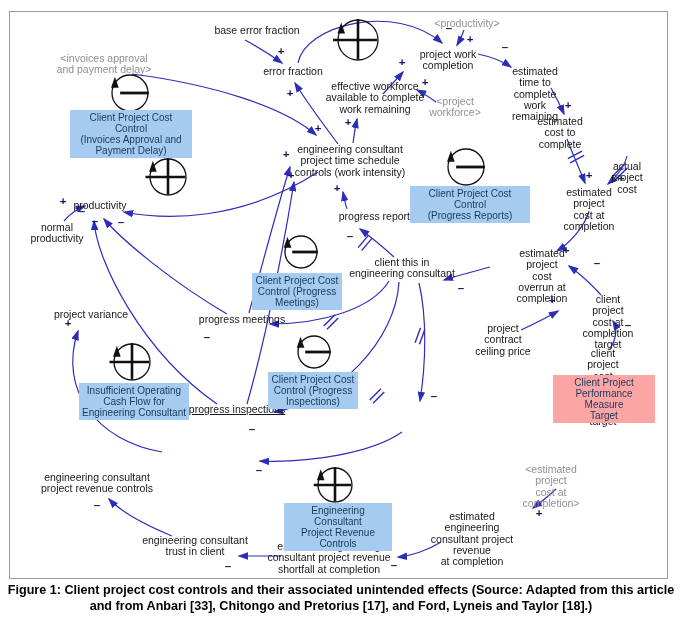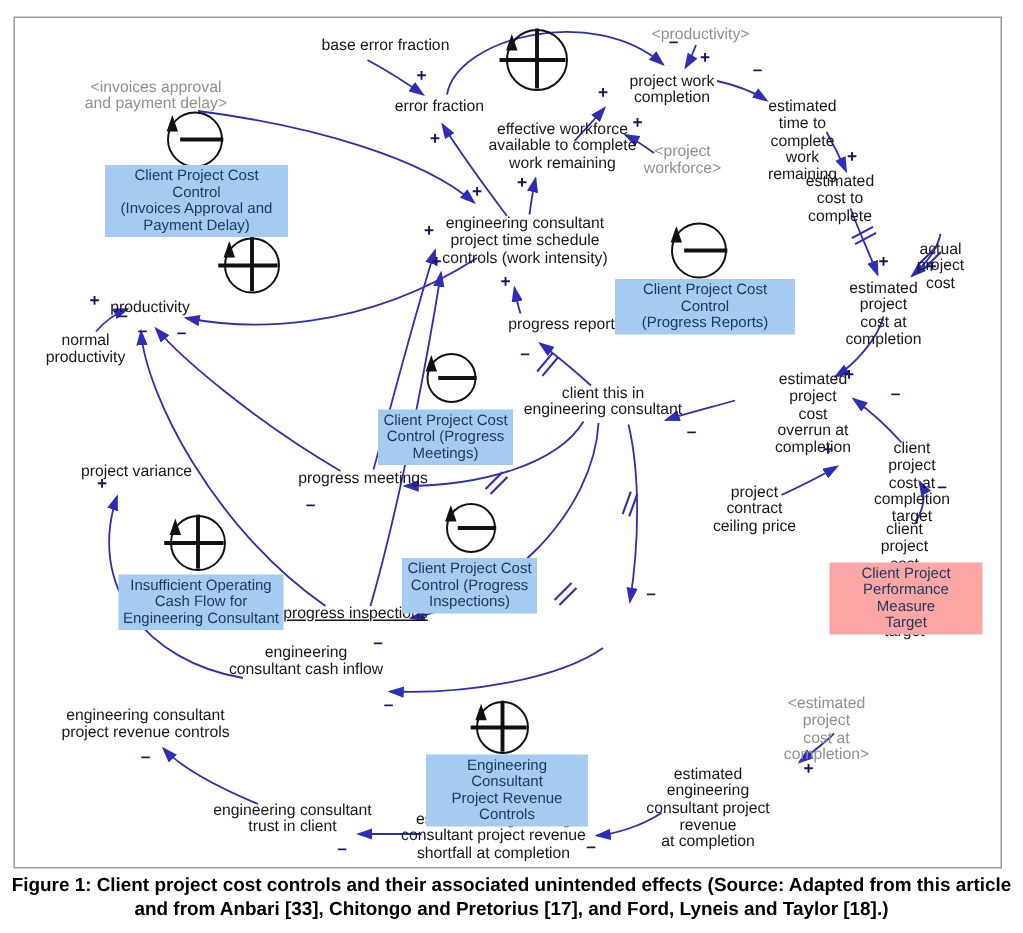--- a/index.html
+++ b/index.html
@@ -168,22 +168,20 @@
       <div class="lbl var" style="left: 100px; top: 200px;">productivity</div>
       <div class="lbl var" style="left: 242px; top: 314px;">progress meetings</div>
       <div class="lbl var" style="left: 91px; top: 309px;">project variance</div>
       <div class="lbl var" style="left: 608px; top: 294px;">client project cost at
 completion target</div>
       <div class="lbl var" style="left: 503px; top: 323px;">project contract
 ceiling price</div>
       <div class="lbl var" style="left: 603px; top: 348px;">client project cost variance
 % at completion target</div>
       <div class="lbl var" style="left: 237px; top: 404px; text-decoration: underline;">progress inspections</div>
-      <div class="lbl var" style="left: 204px; top: 430px;">engineering
-consultant cash inflow</div>
       <div class="lbl var" style="left: 97px; top: 472px;">engineering consultant
 project revenue controls</div>
       <div class="lbl var" style="left: 472px; top: 511px;">estimated engineering
 consultant project revenue
 at completion</div>
       <div class="lbl var" style="left: 195px; top: 535px;">engineering consultant
 trust in client</div>
       <div class="lbl var" style="left: 329px; top: 541px;">estimated engineering
 consultant project revenue
 shortfall at completion</div>

